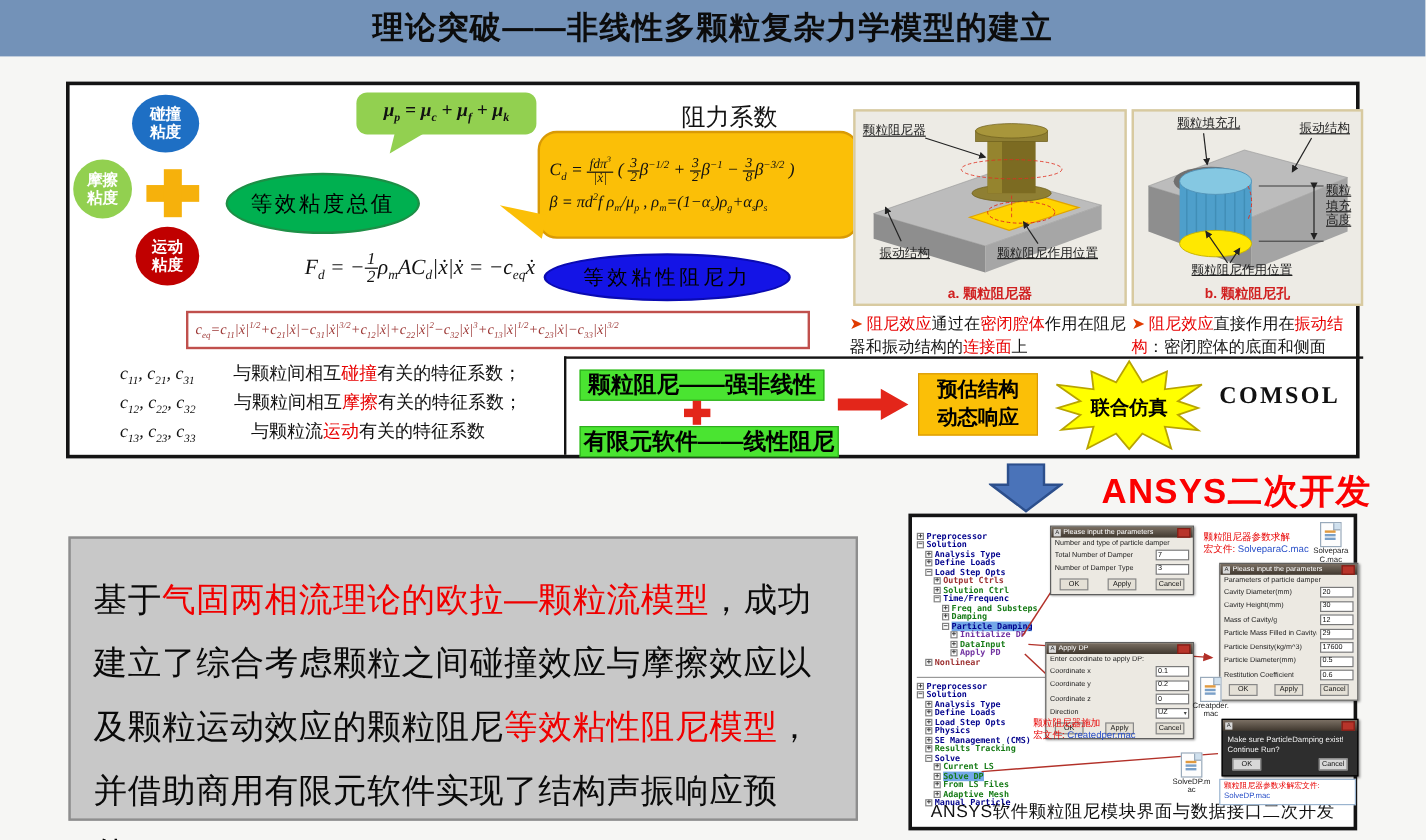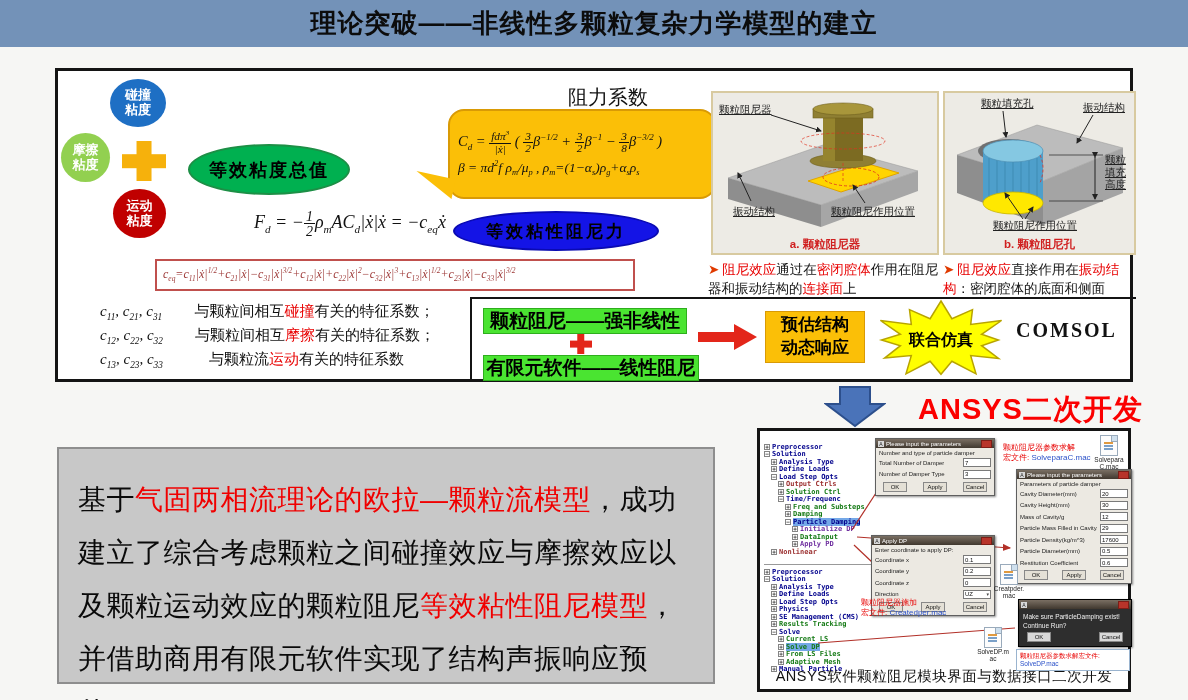--- a/index.html
+++ b/index.html
@@ -13,21 +13,21 @@
   
   .mainbox{left:55px;top:68px;width:1078px;height:314px;background:#fff;
            border:3px solid #141414;box-sizing:border-box;padding-left:14px;}
   .circle{border-radius:50%;display:flex;align-items:center;justify-content:center;
           text-align:center;color:#fff;font-weight:bold;font-size:13px;line-height:1.15;}
   .plus::before{content:"";position:absolute;left:0;top:50%;transform:translateY(-50%);
           width:100%;height:34%;background:var(--c);}
   .plus::after{content:"";position:absolute;top:0;left:50%;transform:translateX(-50%);
           height:100%;width:34%;background:var(--c);}
   .ellipse{border-radius:50%;display:flex;align-items:center;justify-content:center;
-          font-weight:bold;text-align:right;}
+          font-weight:normal;text-align:right;}
   .g-ellipse{background:#00b050;border:2px solid #1d8f46;color:#000;font-size:18px;letter-spacing:2px;}
   .b-ellipse{background:#1414e6;border:2px solid #0a0ab2;color:#000;font-size:17px;letter-spacing:3px;}
   .bubble{background:#92d050;border-radius:9px;display:flex;align-items:center;
           justify-content:center;}
   .bubble::after{content:"";position:absolute;left:30px;bottom:-16px;width:0;height:0;
           border-top:18px solid #92d050;border-right:26px solid transparent;transform:skewX(-14deg);}
   .callout{background:#fbbf07;border:2px solid #d99a05;border-radius:16px;
           display:flex;flex-direction:column;justify-content:center;gap:4px;
           padding:4px 8px;box-sizing:border-box;}
   .callout::before{content:"";position:absolute;left:-36px;bottom:2px;width:0;height:0;
@@ -126,20 +126,23 @@
   </div>
   <div class="abs circle" style="left:55px;top:118px;width:53px;height:49px;background:#c00000;">
     <span style="width:30px;">运动粘度</span>
   </div>
   <div class="abs plus" style="left:64px;top:70px;width:44px;height:40px;--c:#f6b10c;"></div>
 
   <div class="abs ellipse g-ellipse" style="left:130px;top:73px;width:158px;height:47px;">
     <span>等效粘度总值</span>
   </div>
 
+  <div class="abs bubble" style="left:239px;top:6px;width:150px;height:35px;">
+    <span class="math" style="font-size:16px;font-weight:bold;">μ<sub>p</sub> = μ<sub>c</sub> + μ<sub>f</sub> + μ<sub>k</sub></span>
+  </div>
 
   <div class="abs" style="left:470px;top:13px;width:160px;text-align:center;font-size:20px;color:#111;">
     <span>阻力系数</span>
   </div>
 
   <div class="abs callout" style="left:390px;top:38px;width:268px;height:90px;">
     <div class="math" style="font-size:14.5px;">C<sub>d</sub> = <span class="frac">
           <span class="fn">fdπ<sup>3</sup></span>
           <span class="fd">|ẋ|</span>
         </span> ( <span class="frac">
@@ -157,21 +160,21 @@
 
   <div class="abs math" style="left:196px;top:138px;font-size:18px;white-space:nowrap;">F<sub>d</sub> = −<span class="frac">
         <span class="fn">1</span>
         <span class="fd">2</span>
       </span>ρ<sub>m</sub>AC<sub>d</sub>|ẋ|ẋ = −c<sub>eq</sub>ẋ</div>
 
   <div class="abs ellipse b-ellipse" style="left:395px;top:140px;width:202px;height:36px;">
     <span>等效粘性阻尼力</span>
   </div>
 
-  <div class="abs ceqbox math" style="left:97px;top:188px;width:480px;height:32px;font-size:12px;">
+  <div class="abs ceqbox math" style="left:97px;top:188px;width:520px;height:32px;font-size:12px;">
     <span>c<sub>eq</sub>=c<sub>11</sub>|ẋ|<sup>1/2</sup>+c<sub>21</sub>|ẋ|−c<sub>31</sub>|ẋ|<sup>3/2</sup>+c<sub>12</sub>|ẋ|+c<sub>22</sub>|ẋ|<sup>2</sup>−c<sub>32</sub>|ẋ|<sup>3</sup>+c<sub>13</sub>|ẋ|<sup>1/2</sup>+c<sub>23</sub>|ẋ|−c<sub>33</sub>|ẋ|<sup>3/2</sup></span>
   </div>
 
   <div class="abs coefrow" style="left:42px;top:231px;">
     <span class="math" style="font-size:15px;">c<sub>11</sub>, c<sub>21</sub>, c<sub>31</sub></span>
     <span style="margin-left:28px;"><span class="">与颗粒间相互</span><span class="c-red">碰撞</span><span class="">有关的特征系数；</span></span>
   </div>
   <div class="abs coefrow" style="left:42px;top:255px;text-align:right;">
     <span class="math" style="font-size:15px;">c<sub>12</sub>, c<sub>22</sub>, c<sub>32</sub></span>
     <span style="margin-left:28px;"><span class="">与颗粒间相互</span><span class="c-red">摩擦</span><span class="">有关的特征系数；</span></span>

